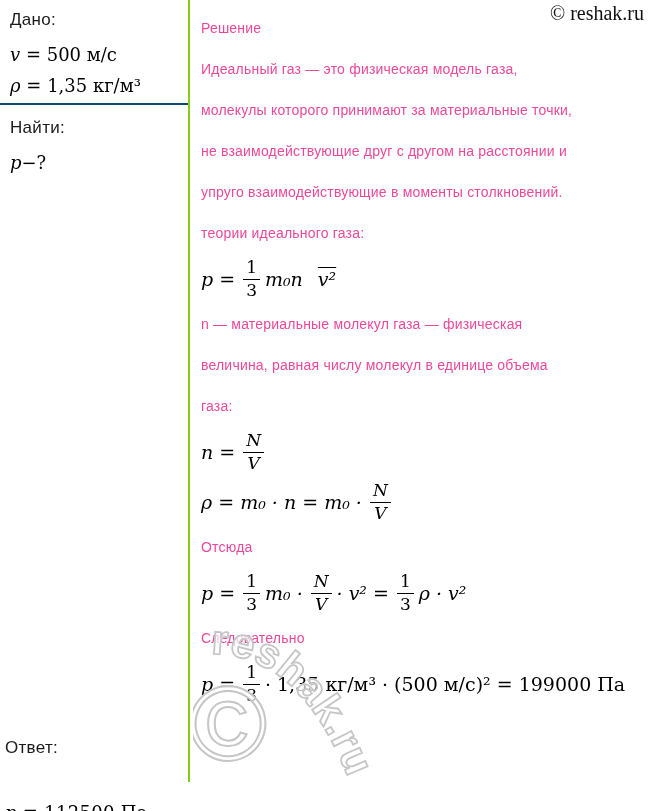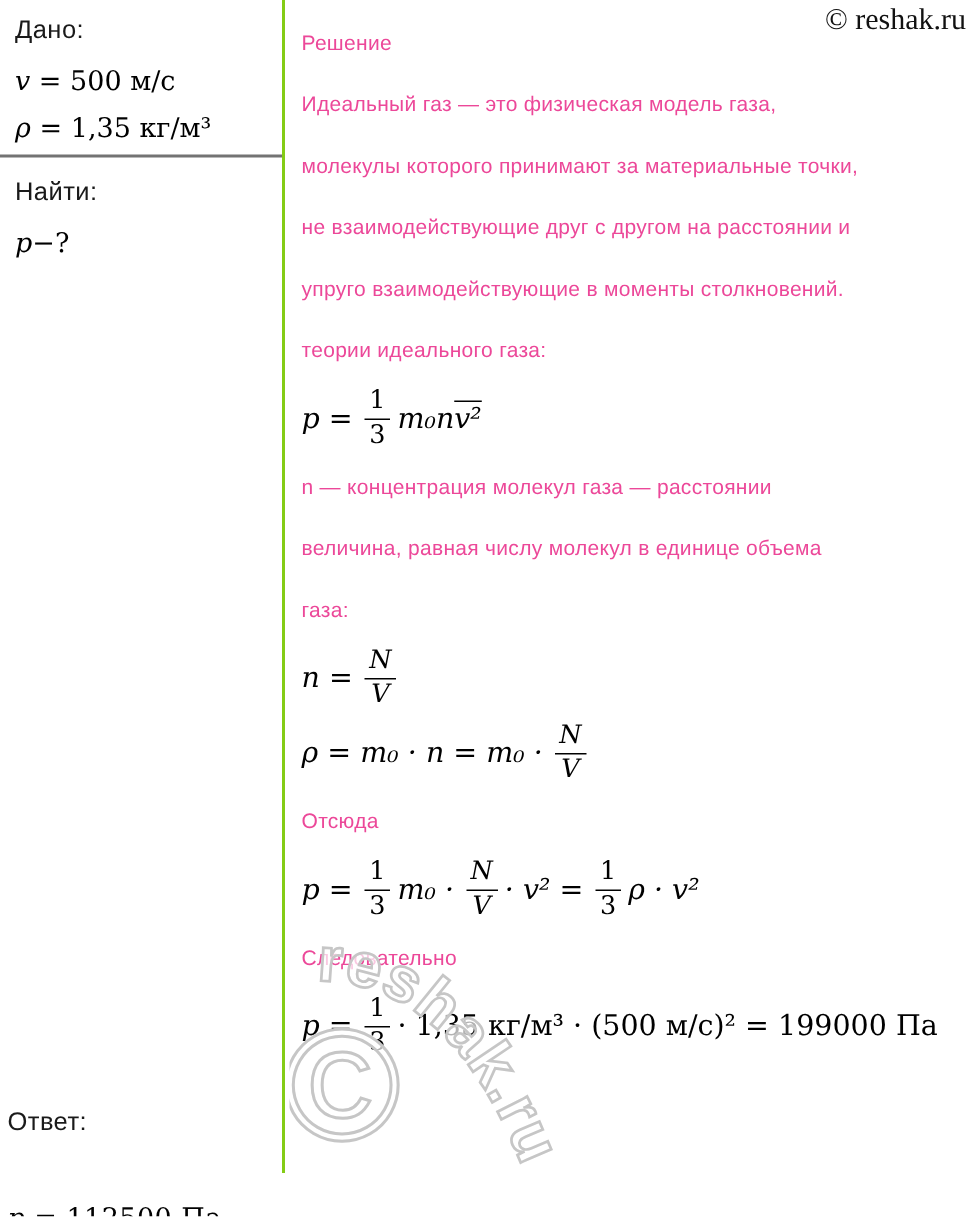--- a/index.html
+++ b/index.html
@@ -12,21 +12,21 @@
     color: #1a1a1a;
     overflow: hidden;
     font-family: "Liberation Sans", sans-serif;
   }
   .content { display: flex; height: 782px; }
 
   
   .left-col { width: 188px; flex: 0 0 188px; }
   .given-section {
     height: 105px;
-    border-bottom: 2px solid #737373;
+    border-bottom: 2px solid #0c4a6e;
     padding: 8px 8px 0 10px;
   }
   .find-section { padding: 11px 8px 0 10px; }
   .heading {
     font-size: 17px;
     letter-spacing: 0.3px;
     line-height: 24px;
     margin-bottom: 7px;
     color: #1a1a1a;
   }
@@ -143,25 +143,25 @@
       <div class="tline">не взаимодействующие друг с другом на расстоянии и</div>
       <div class="tline">упруго взаимодействующие в моменты столкновений.</div>
       <div class="tline">теории идеального газа:</div>
 
       <div class="fline">
         <span class="it">p =</span>
         <span class="frac">
             <span class="num">1</span>
             <span class="den">3</span>
           </span>
-        <span class="it" style="margin-right:0">m₀n</span>
+        <span class="it" style="margin-right:15px">m₀n</span>
         <span class="it over">v²</span>
       </div>
 
-      <div class="tline">n — концентрация молекул газа — расстоянии</div>
+      <div class="tline">n — материальные молекул газа — физическая</div>
       <div class="tline">величина, равная числу молекул в единице объема</div>
       <div class="tline">газа:</div>
 
       <div class="fline">
         <span class="it">n =</span>
         <span class="frac it">
             <span class="num">N</span>
             <span class="den">V</span>
           </span>
       </div>

